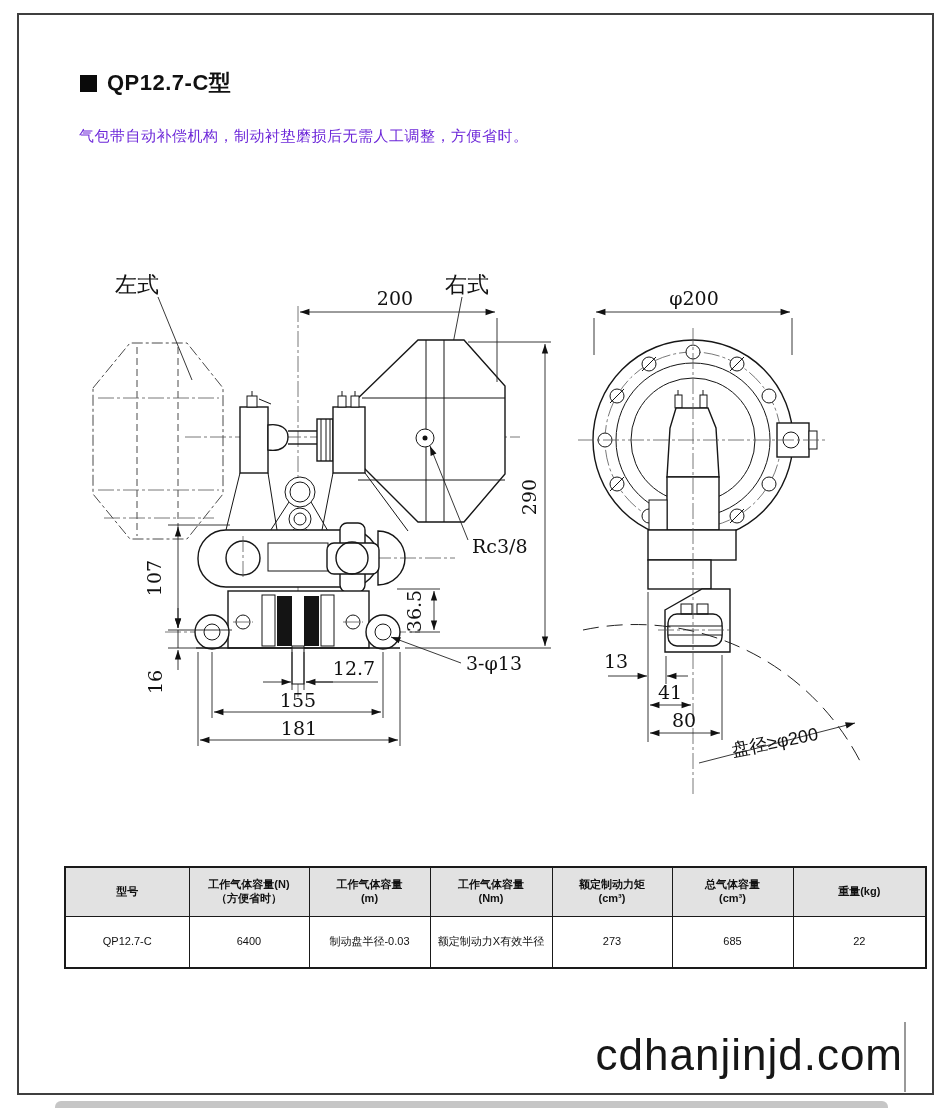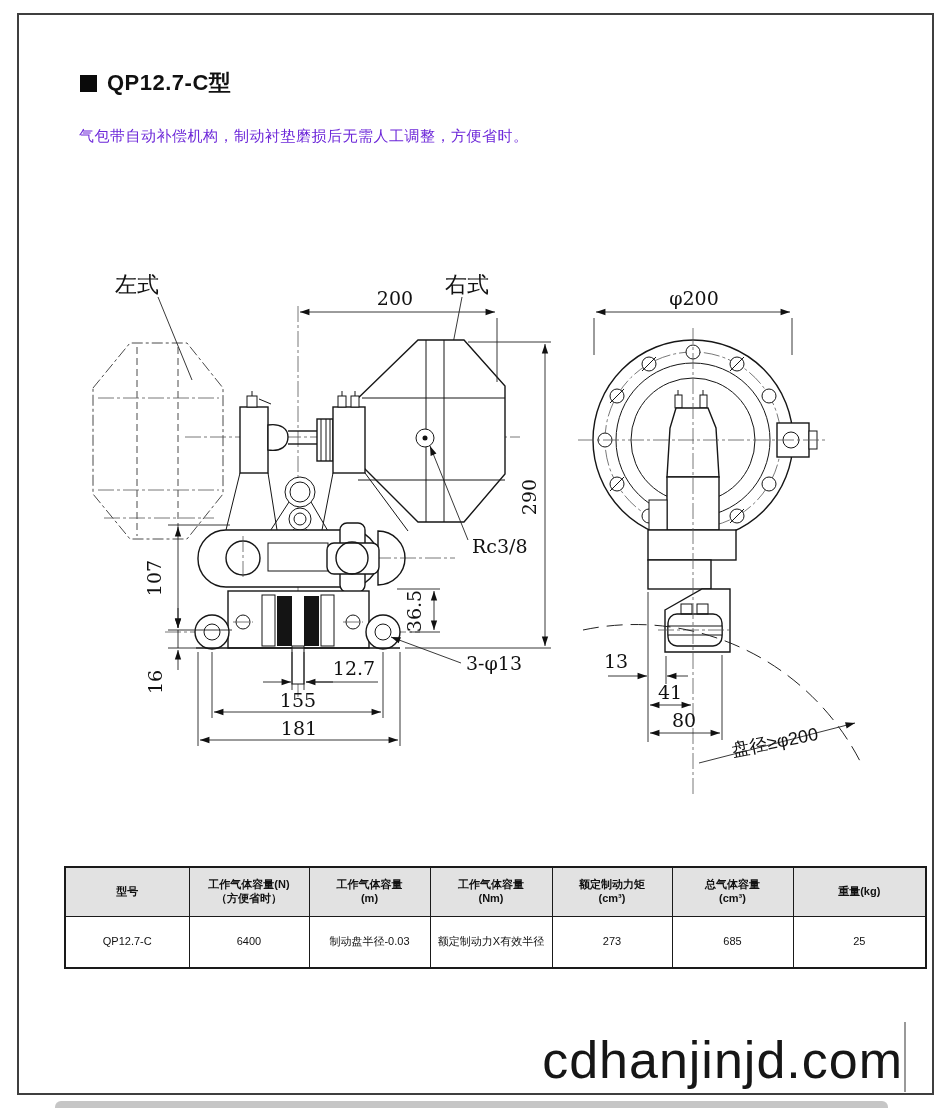--- a/index.html
+++ b/index.html
@@ -29,21 +29,21 @@
   
   #spec-table{position:absolute;left:64px;top:866px;width:861px;border-collapse:collapse;
               table-layout:fixed;font-size:11px;}
   #spec-table th,#spec-table td{border:1.5px solid #1a1a1a;text-align:center;vertical-align:middle;
               padding:2px 1px;line-height:1.25;}
   #spec-table{border:2px solid #1a1a1a;}
   #spec-table th{background:#e2e2e2;font-weight:600;height:44px;}
   #spec-table td{height:46px;background:#fff;}
   #spec-table th span{display:block;}
 
-  #watermark{position:absolute;right:47px;top:1030px;font-size:52px;color:#161616;
+  #watermark{position:absolute;right:47px;top:1030px;font-size:44px;color:#161616;
              letter-spacing:1px;font-family:"Liberation Sans",sans-serif;}
   #stub-line{position:absolute;left:904px;top:1022px;width:2px;height:70px;background:#999;}
   #bottom-bar{position:absolute;left:55px;top:1101px;width:833px;height:12px;
               background:#c6c6c6;border-radius:6px;}
 </style>
 </head>
 <body>
 
 <div id="page">
   <div id="border"></div>
@@ -331,21 +331,21 @@
       </tr>
     </thead>
     <tbody>
       <tr>
         <td>QP12.7-C</td>
         <td>6400</td>
         <td>制动盘半径-0.03</td>
         <td>额定制动力X有效半径</td>
         <td>273</td>
         <td>685</td>
-        <td>25</td>
+        <td>22</td>
       </tr>
     </tbody>
   </table>
 
   <div id="watermark">cdhanjinjd.com</div>
   <div id="stub-line"></div>
   <div id="bottom-bar"></div>
 </div>
 
 </body></html>

